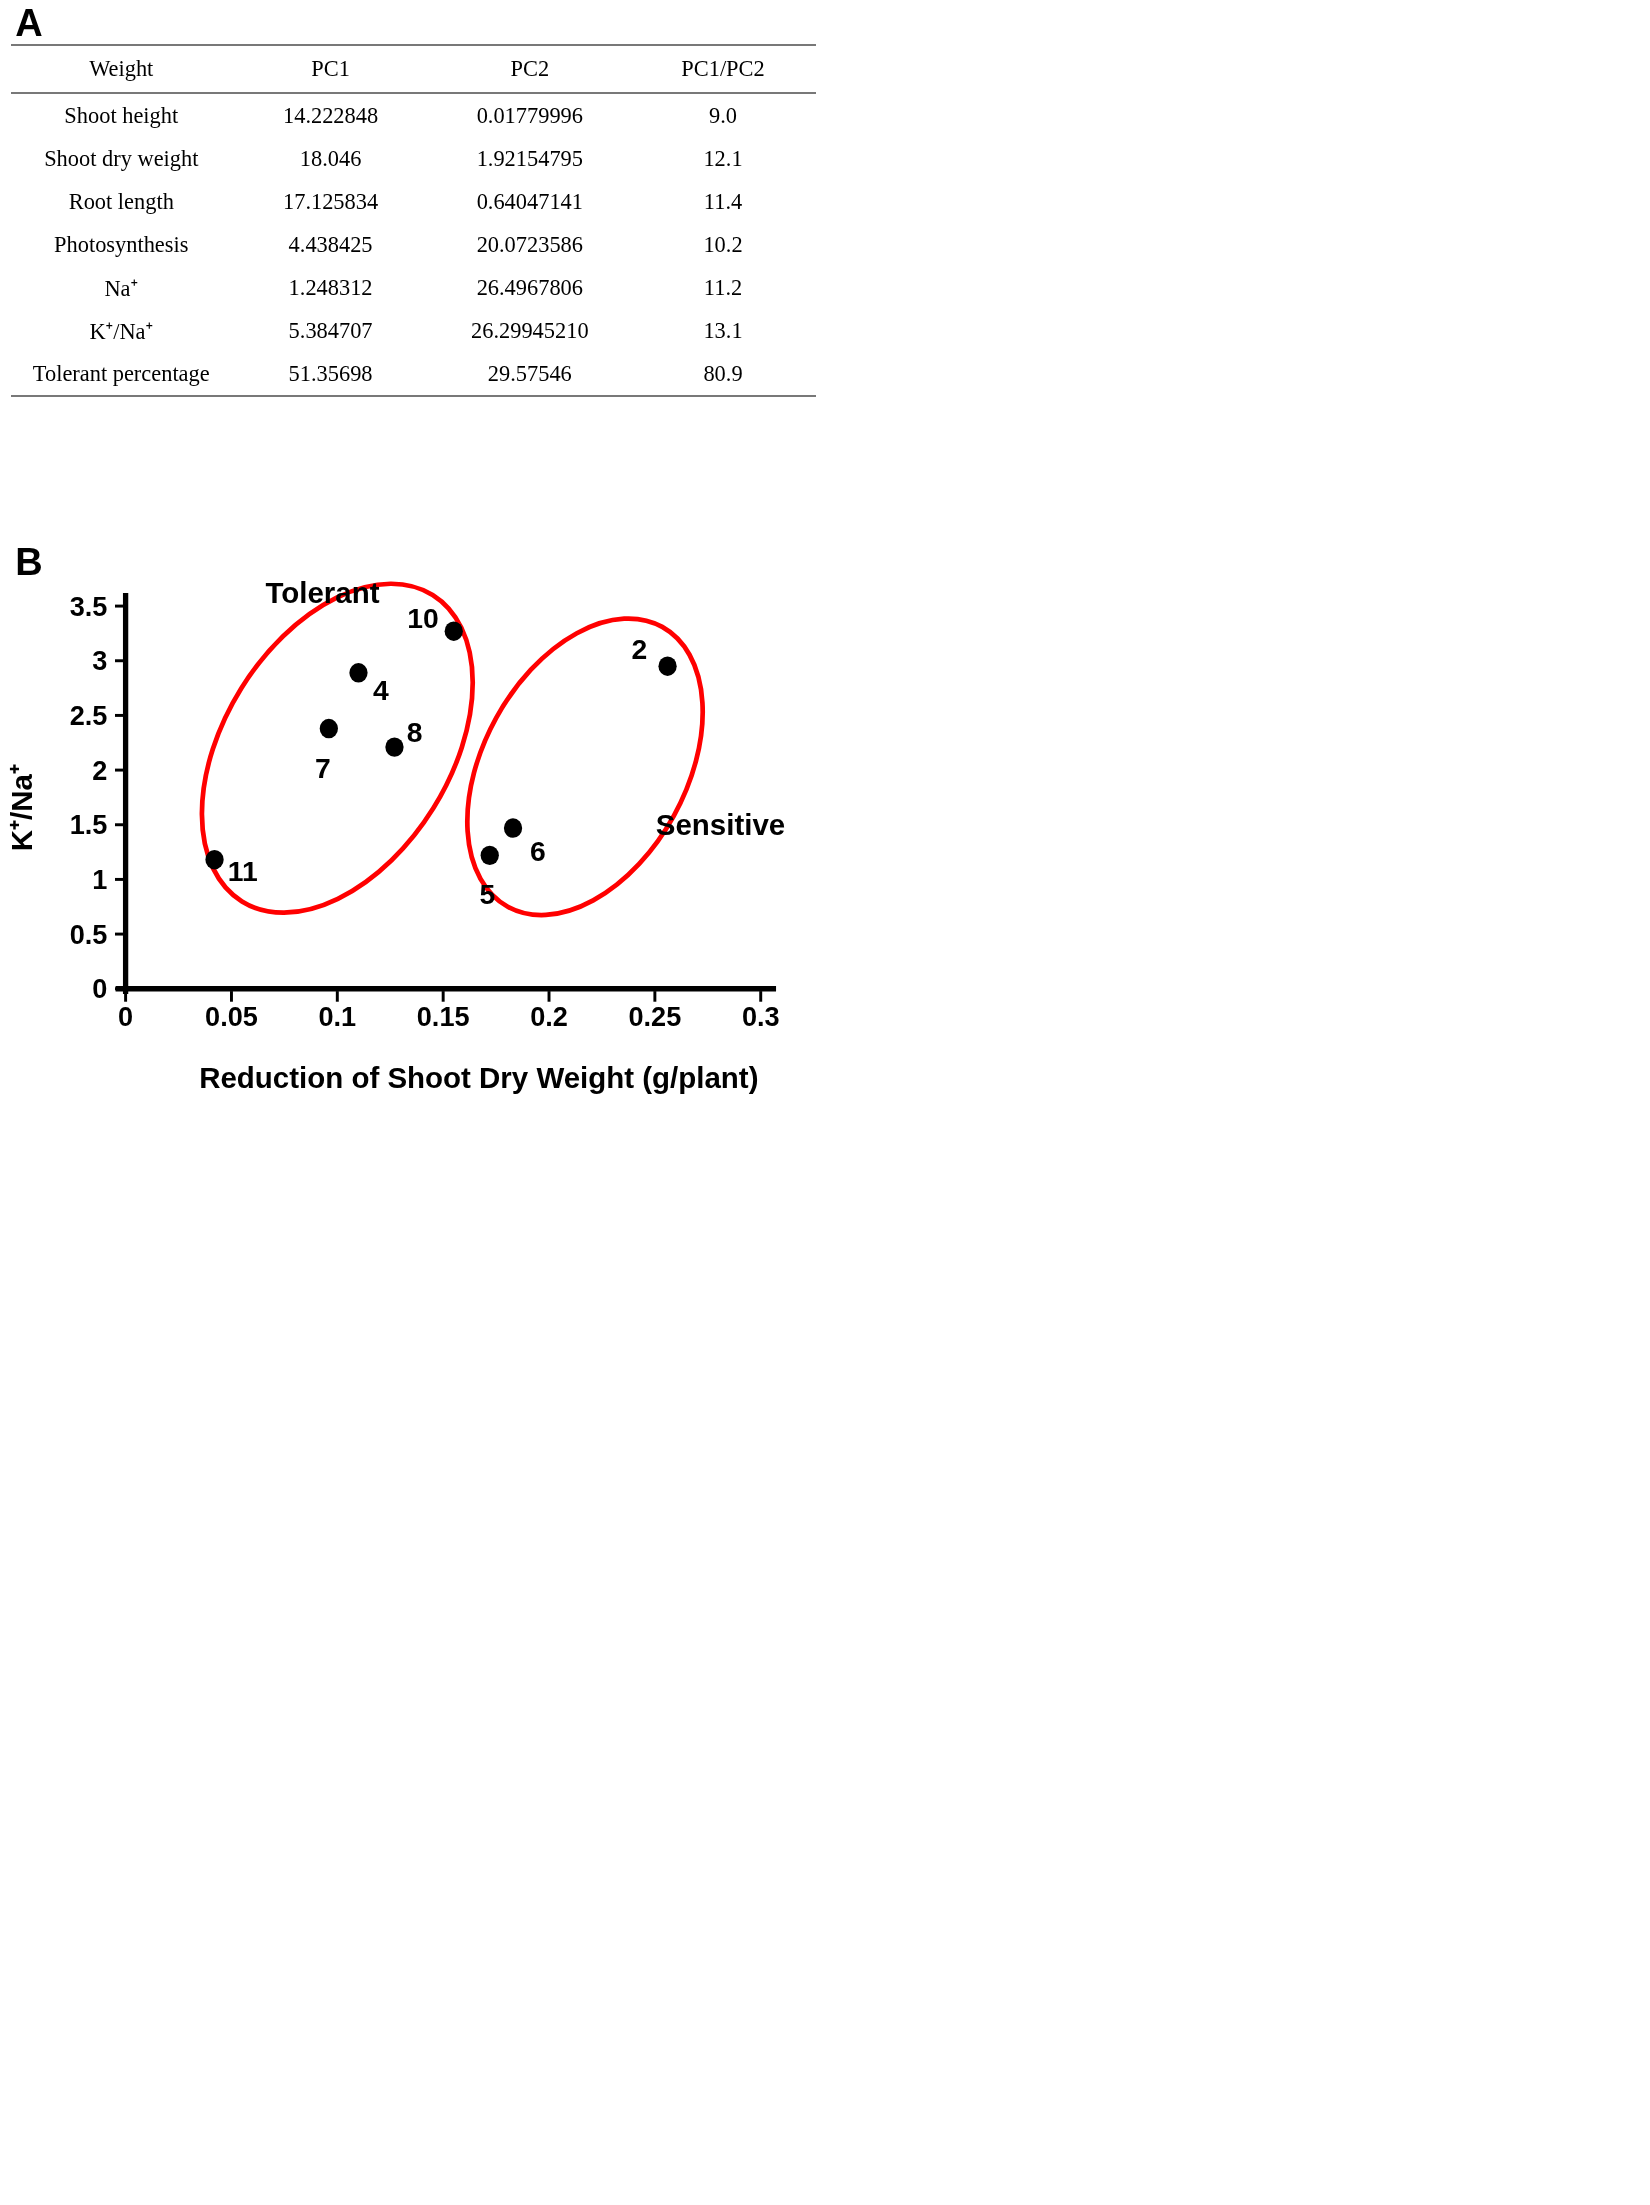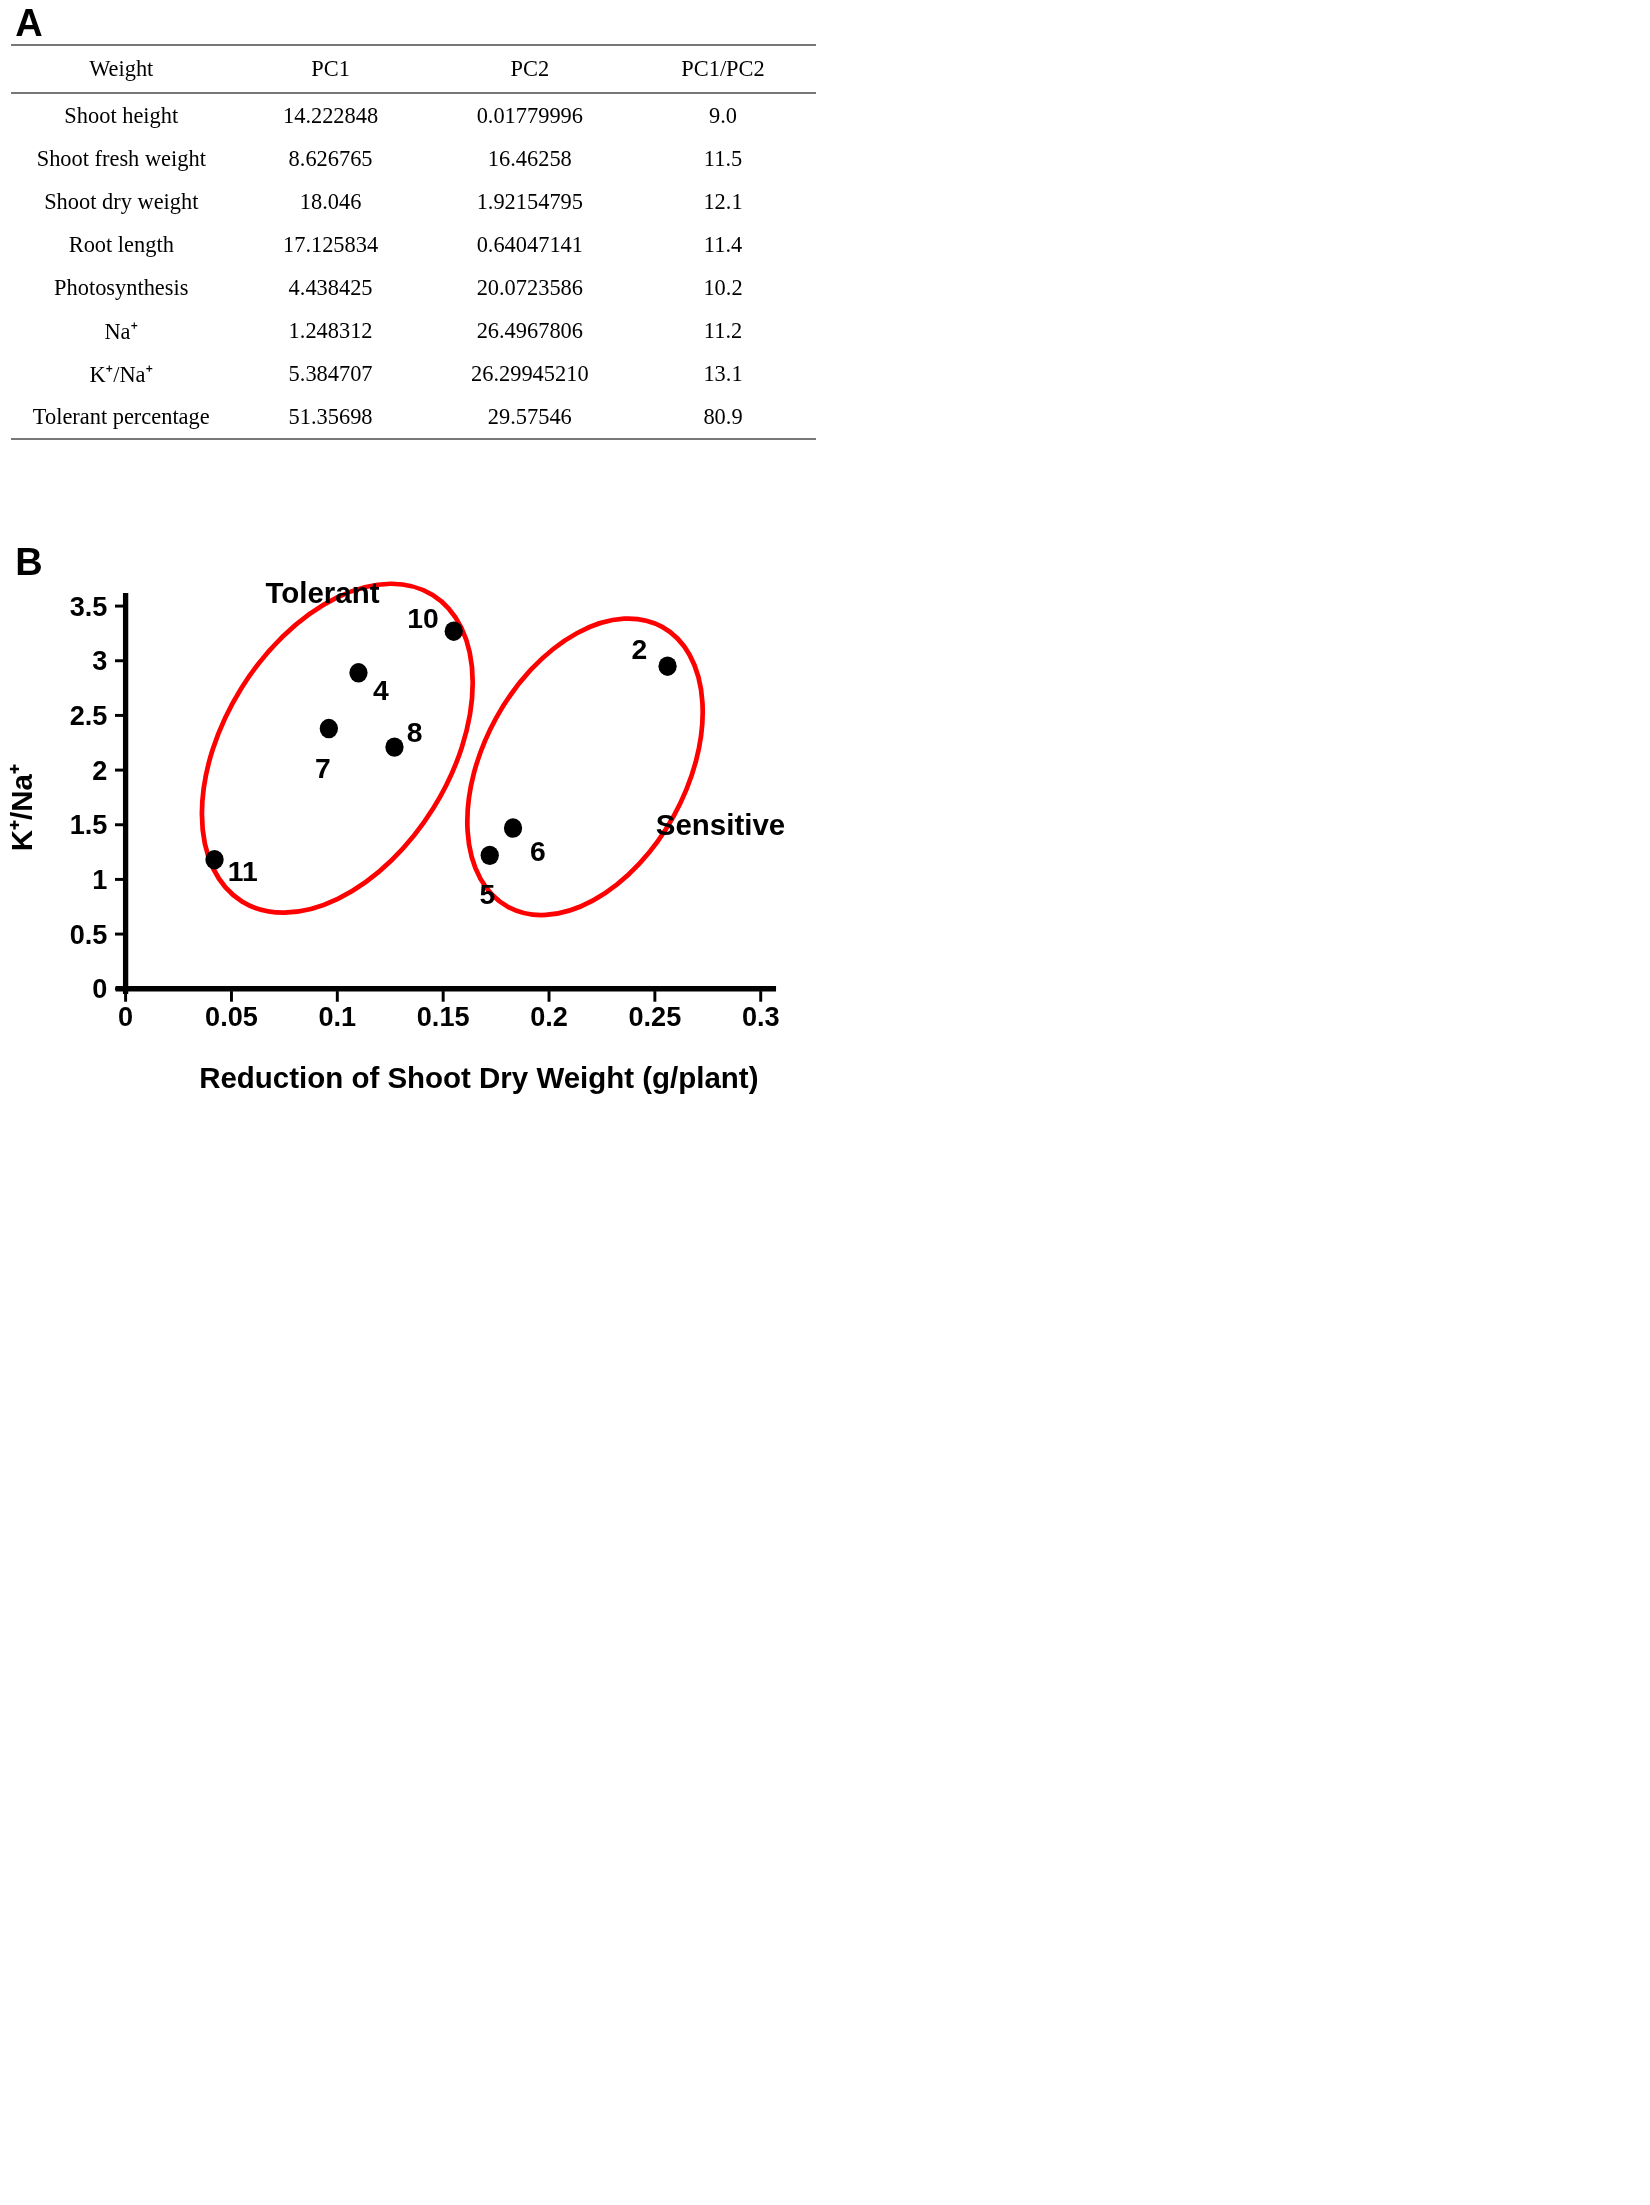--- a/index.html
+++ b/index.html
@@ -80,26 +80,20 @@
           <th>PC2</th>
           <th>PC1/PC2</th>
         </tr>
     </thead>
     <tbody id="table-body">
         <tr>
           <td>Shoot height</td>
           <td>14.222848</td>
           <td>0.01779996</td>
           <td>9.0</td>
-        </tr>
-        <tr>
-          <td>Shoot fresh weight</td>
-          <td>8.626765</td>
-          <td>16.46258</td>
-          <td>11.5</td>
         </tr>
         <tr>
           <td>Shoot dry weight</td>
           <td>18.046</td>
           <td>1.92154795</td>
           <td>12.1</td>
         </tr>
         <tr>
           <td>Root length</td>
           <td>17.125834</td>

